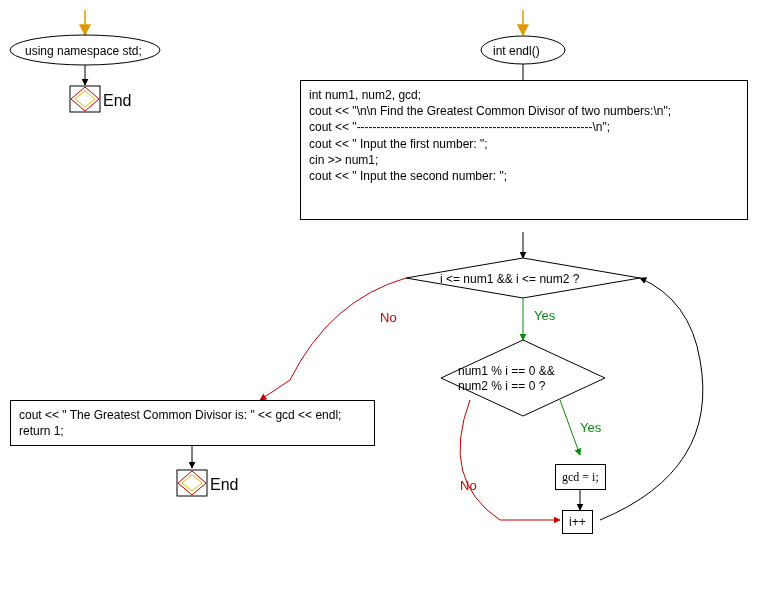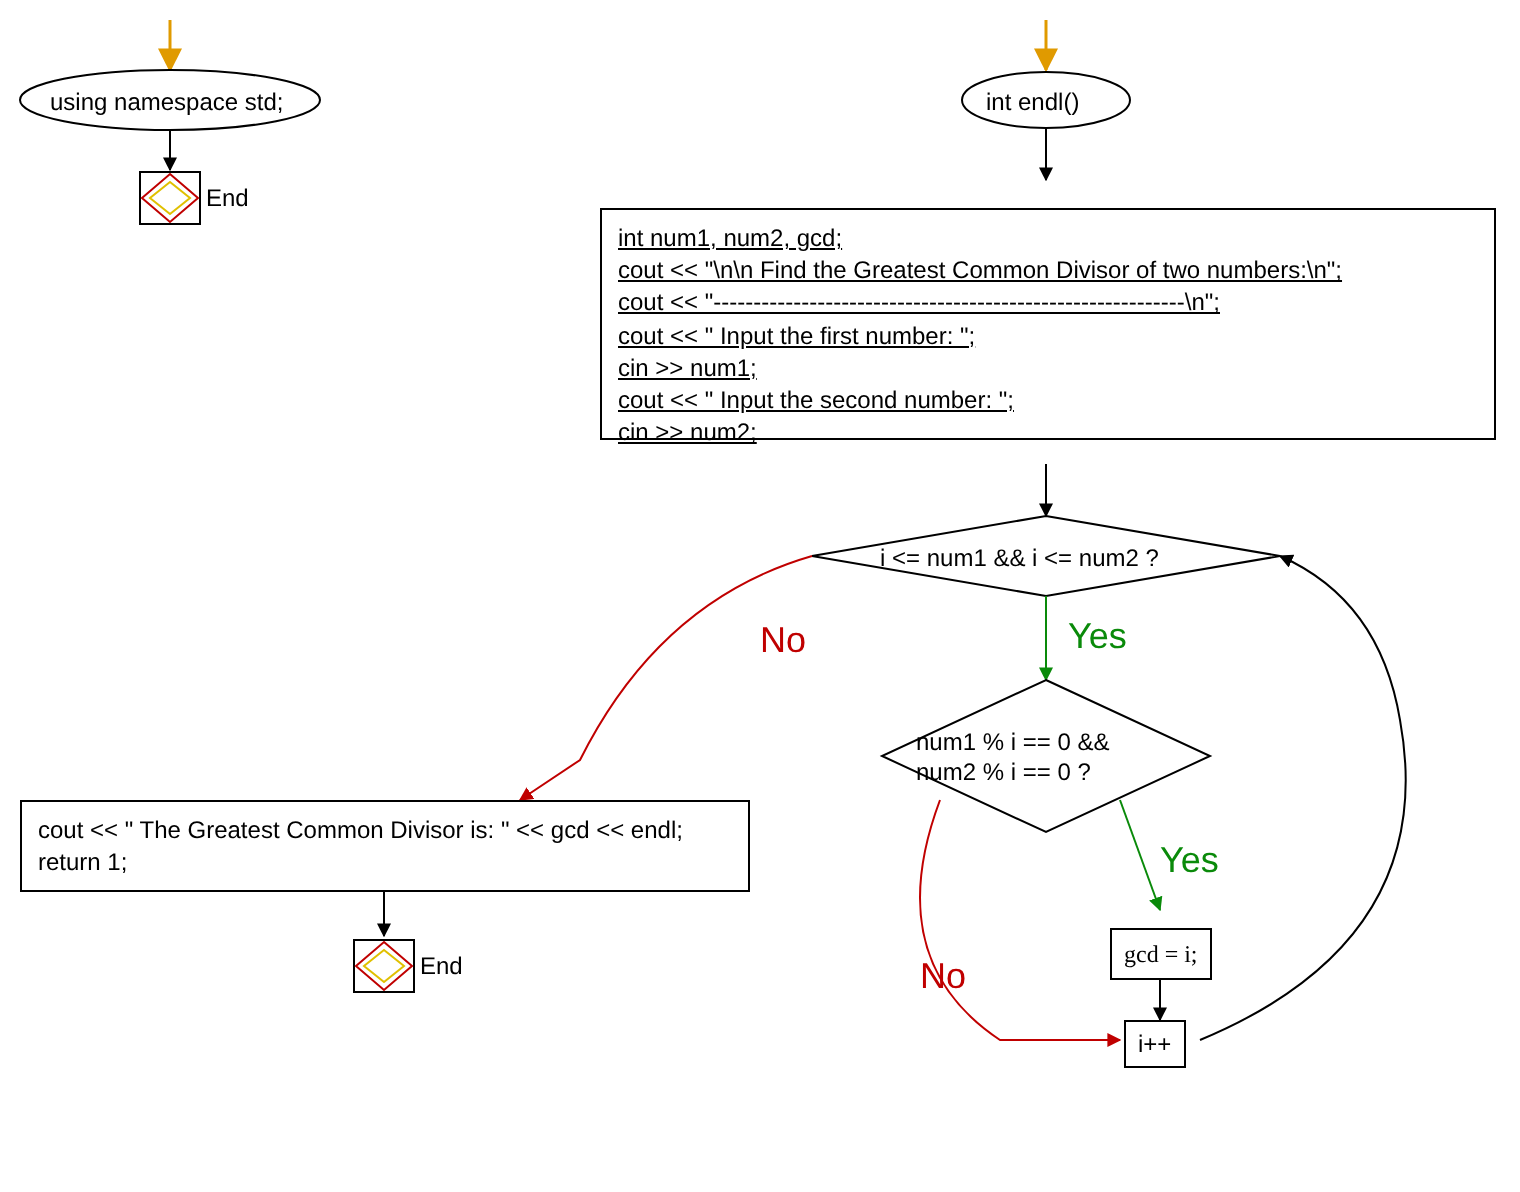--- a/index.html
+++ b/index.html
@@ -27,25 +27,25 @@
     line-height: 1.35;
   }
   .node-text {
     position: absolute;
     text-align: left;
     line-height: 1.25;
     white-space: nowrap;
   }
   .edge-label {
     position: absolute;
-    font-size: 18px;
+    font-size: 13px;
   }
   .end-label {
     position: absolute;
-    font-size: 12px;
+    font-size: 16px;
   }
 </style>
 </head>
 <body>
 
 <svg width="760" height="596" viewBox="0 0 760 596">
   <defs>
     <marker id="arr-black" viewBox="0 0 10 10" refX="9" refY="5" markerWidth="7" markerHeight="7" orient="auto">
       <path d="M 0 0 L 10 5 L 0 10 z" fill="#000"></path>
     </marker>
@@ -105,28 +105,27 @@
   </g>
 
 </svg>
 
 <div class="node-text" style="left:25px; top:44px; width:120px;">using namespace std;</div>
 
 <div class="end-label" style="left:103px; top:92px;">End</div>
 
 <div class="node-text" style="left:493px; top:44px; width:60px;">int endl()</div>
 
-<div class="box" style="left:300px; top:104px; width:448px; height:116px;text-decoration:underline;">
+<div class="box" style="left:300px; top:80px; width:448px; height:140px;">
   <div>int num1, num2, gcd;</div>
   <div>cout &lt;&lt; "\n\n Find the Greatest Common Divisor of two numbers:\n";</div>
   <div>cout &lt;&lt; "-----------------------------------------------------------\n";</div>
   <div>cout &lt;&lt; " Input the first number: ";</div>
   <div>cin &gt;&gt; num1;</div>
   <div>cout &lt;&lt; " Input the second number: ";</div>
-  <div>cin &gt;&gt; num2;</div>
 </div>
 
 <div class="node-text" style="left:440px; top:272px; width:166px;">i &lt;= num1 &amp;&amp; i &lt;= num2 ?</div>
 
 <div class="node-text" style="left:458px; top:364px; width:130px;">
   <div>num1 % i == 0 &amp;&amp;</div>
   <div>num2 % i == 0 ?</div>
 </div>
 
 <div class="box" style="left:555px; top:464px; padding:4px 6px;font-family:Liberation Serif, serif;">gcd = i;</div>

